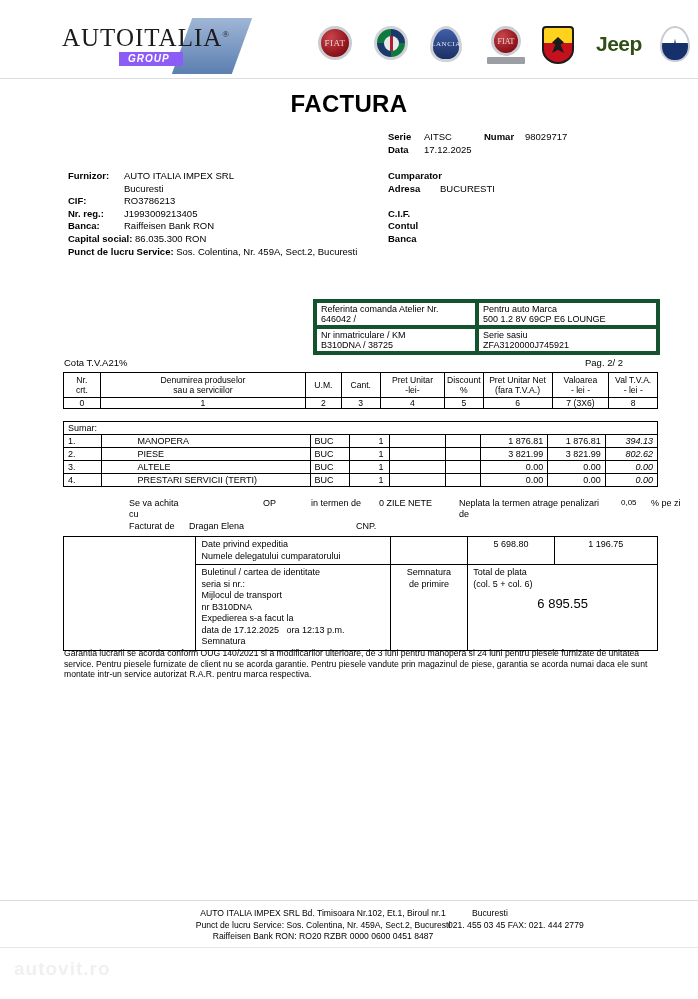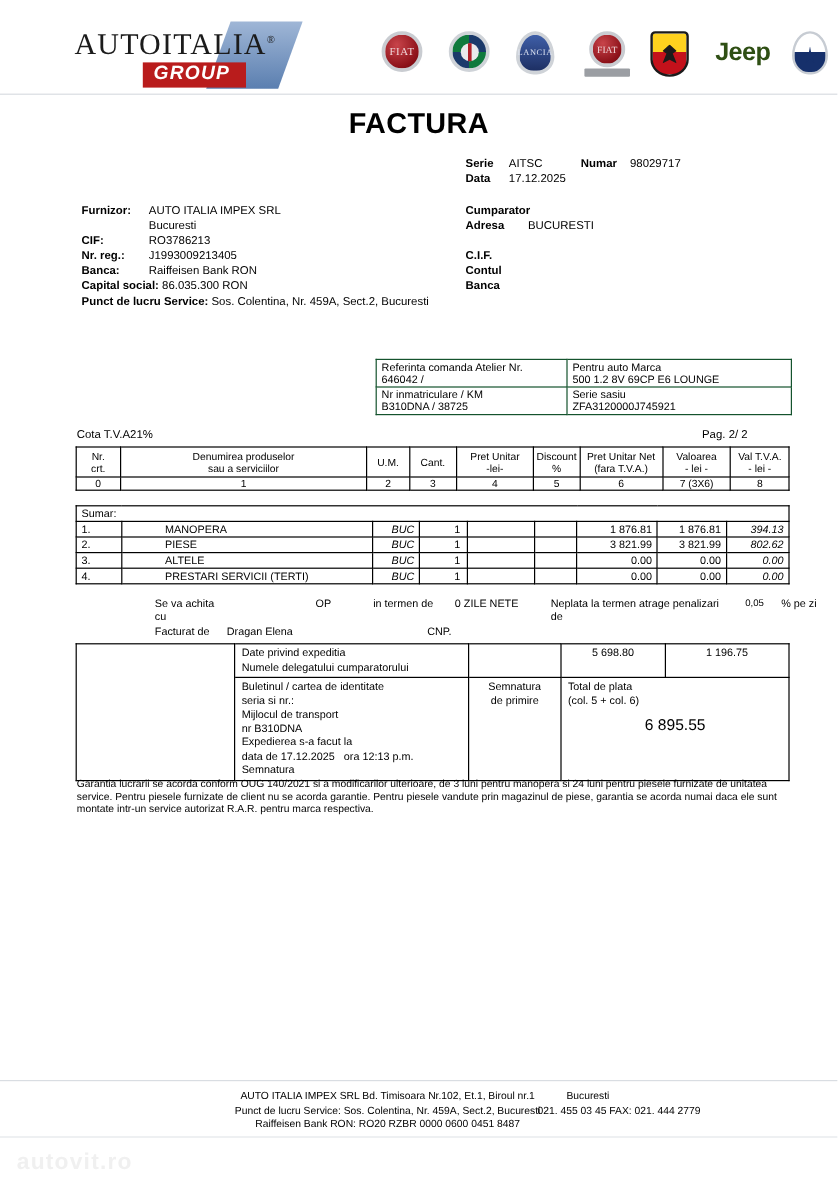--- a/index.html
+++ b/index.html
@@ -15,22 +15,22 @@
   .hdr{position:absolute;left:0;top:8px;width:683px;height:60px;}
   .logo{position:absolute;left:62px;top:12px;width:230px;height:50px;}
   .logo-slash{position:absolute;left:120px;top:-2px;width:60px;height:56px;
     background:linear-gradient(180deg,#9fb6d6,#5b7fb0);
     transform:skewX(-20deg);}
   .logo-word{position:absolute;left:0;top:4px;width:230px;
     font-family:"Liberation Serif", serif;
     font-size:25px;letter-spacing:1px;color:#1b1b1b;font-weight:400;}
   .logo-word sup{font-size:9px;vertical-align:super;}
   .logo-group{position:absolute;left:57px;top:32px;
-    background:#b91c1c;color:#fff;font-style:italic;font-weight:bold;
-    font-size:16px;letter-spacing:1px;padding:1px 13px 2px 9px;}
+    background:#8b5cf6;color:#fff;font-style:italic;font-weight:bold;
+    font-size:10px;letter-spacing:1px;padding:1px 13px 2px 9px;}
 
   .brands{position:absolute;left:318px;top:14px;width:372px;height:46px;}
   .brand{position:absolute;top:4px;}
 
   .b-fiat{left:0;width:34px;height:34px;border-radius:50%;
     background:radial-gradient(circle at 35% 30%,#c8444a,#8c1119 70%,#5d0b10);
     border:3px solid #c9ccd1;box-sizing:border-box;
     display:flex;align-items:center;justify-content:center;}
   .b-fiat span{color:#f0d7d9;font-family:"Liberation Serif",serif;font-size:9px;letter-spacing:.5px;}
 
@@ -96,21 +96,21 @@
   .cumparator{position:absolute;left:388px;top:0;width:290px;}
   .prow{position:relative;height:12.6px;white-space:nowrap;}
   .prow b{font-weight:bold;}
   .pv{position:absolute;left:56px;top:0;}
   .cv{position:absolute;left:52px;top:0;}
   .full{white-space:nowrap;}
 
   
   .vtab{position:absolute;left:313px;top:299px;width:347px;
     border:1px solid #000;border-collapse:collapse;font-size:9px;}
-  .vtab td{border:1px solid #14532d;padding:1px 4px;vertical-align:top;}
+  .vtab td{border:4px solid #14532d;padding:1px 4px;vertical-align:top;}
   .vtab .c1{width:150px;}
   .vline2{display:block;}
 
   
   .cota{position:absolute;left:64px;top:357px;font-size:9.5px;}
   .cota .pct{margin-left:0;}
   .pag{position:absolute;left:585px;top:357px;font-size:9.5px;}
 
   
   .mtab{position:absolute;left:63px;top:372px;width:595px;
@@ -129,21 +129,21 @@
   .c-val{width:58px;}
   .c-tva{width:50px;}
 
   
   .stab{position:absolute;left:63px;top:421px;width:595px;
     border-collapse:collapse;font-size:9px;}
   .stab td{border:1px solid #000;height:12px;padding:0 4px;line-height:12px;}
   .stab .sum-head{border:1px solid #000;text-align:left;font-size:9px;}
   .stab .s-nr{width:38px;text-align:left;}
   .stab .s-den{width:220px;text-align:left;padding-left:36px;}
-  .stab .s-um{width:36px;text-align:right;font-style:italic;}
+  .stab .s-um{width:36px;text-align:left;}
   .stab .s-cant{width:40px;text-align:right;padding-right:6px;}
   .stab .s-blank{width:67px;}
   .stab .s-blank2{width:38px;}
   .stab .s-pun{width:72px;text-align:right;}
   .stab .s-val{width:58px;text-align:right;}
   .stab .s-tva{width:50px;text-align:right;font-style:italic;}
 
   
   .pay{position:absolute;left:63px;top:498px;width:600px;font-size:9px;}
   .pay .t{position:absolute;white-space:nowrap;}

